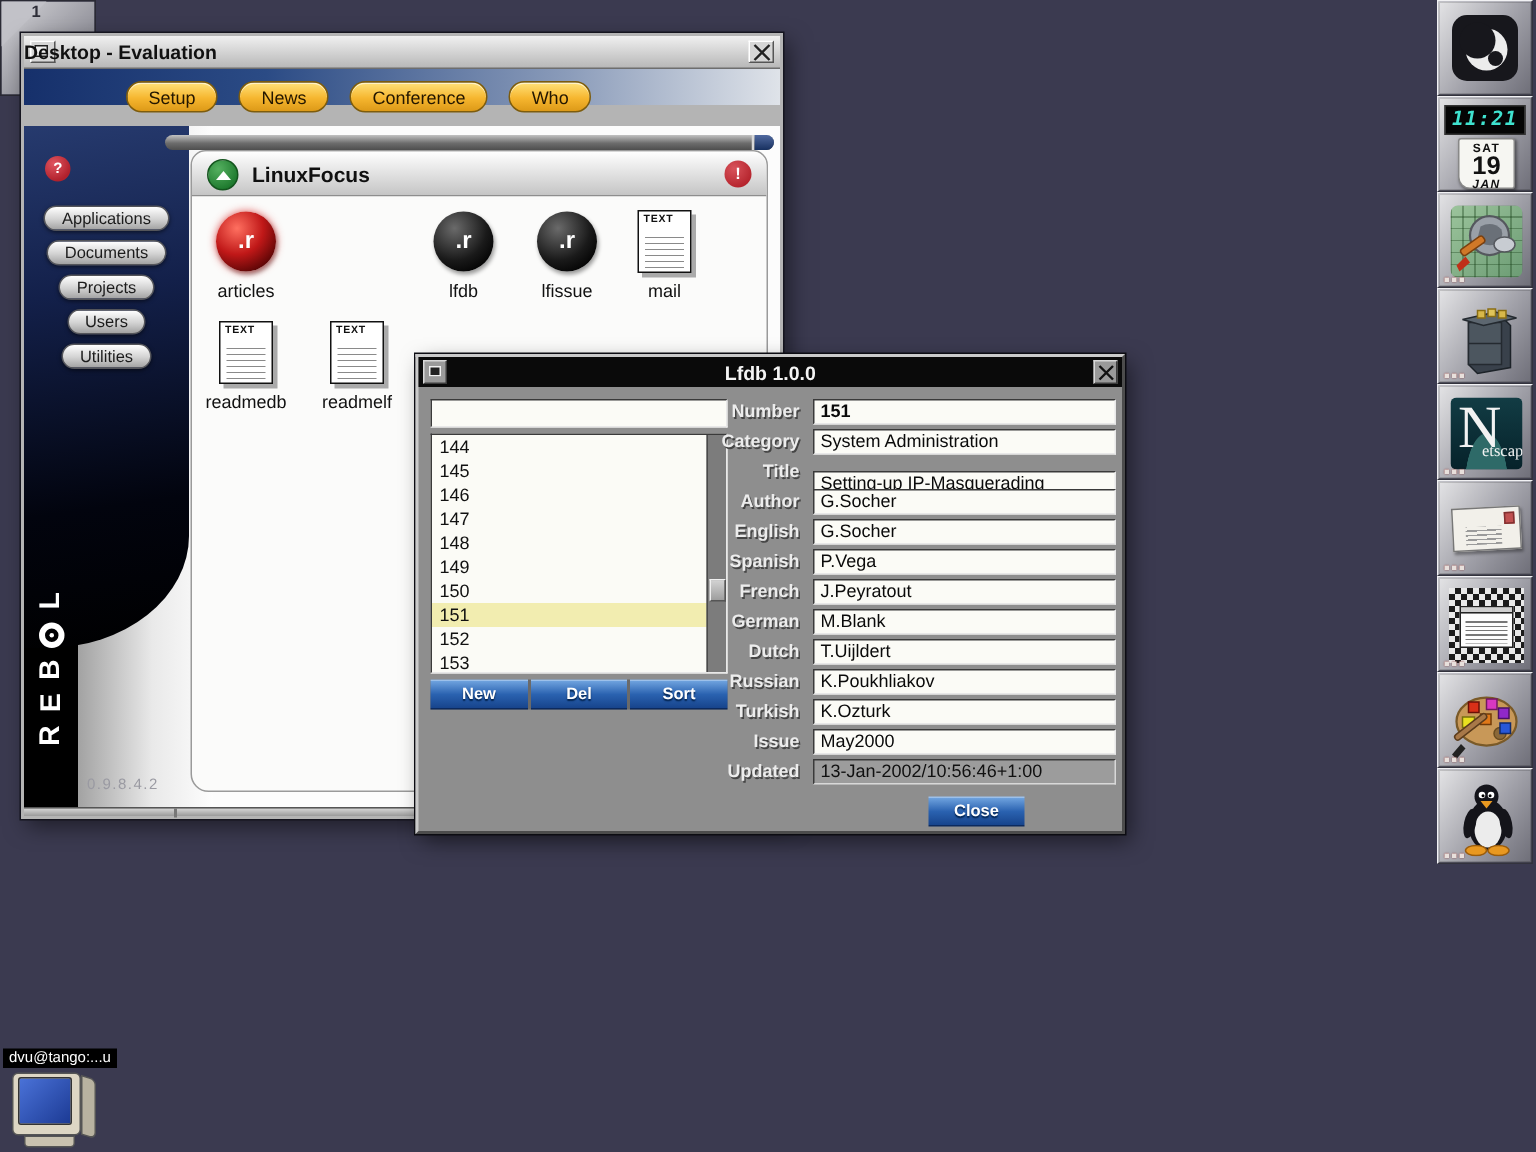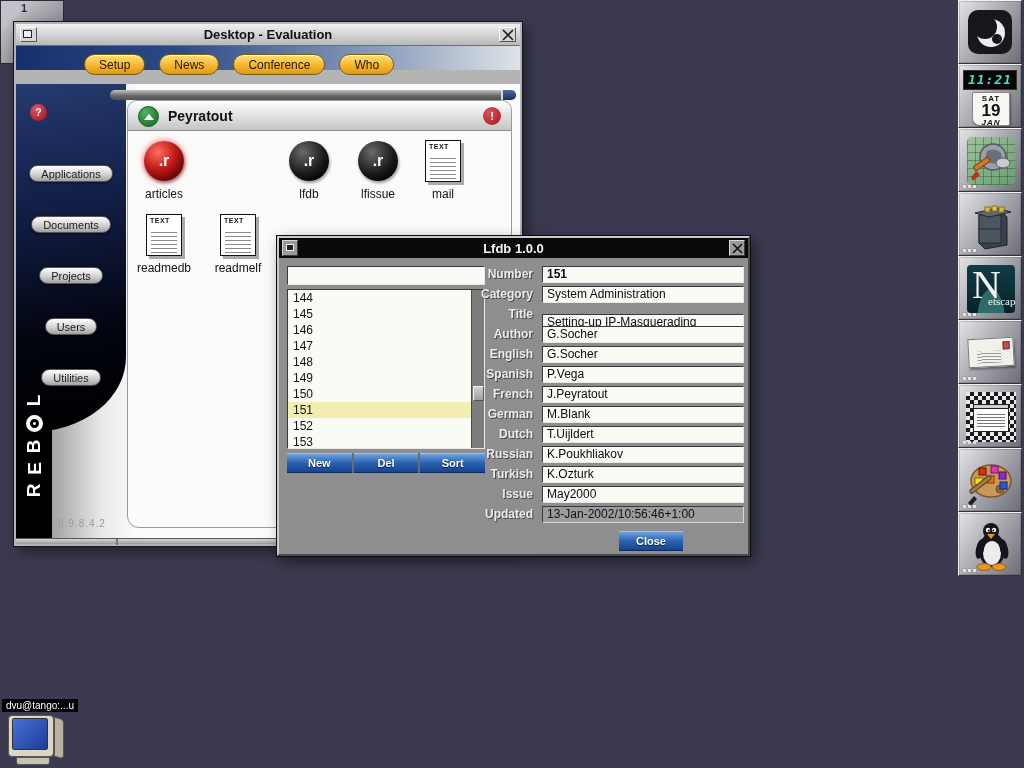--- a/index.html
+++ b/index.html
@@ -25,21 +25,21 @@
   
   .win { position:absolute; }
 
   
   .win1 { left:14px; top:22px; width:508px; height:524px; z-index:2;
     background:#b4b4b4;
     box-shadow: 0 0 0 1px #15151f, 4px 5px 14px rgba(0,0,0,.5); }
   .win1-titlebar { position:absolute; left:2px; right:2px; top:2px; height:22px;
     background: linear-gradient(#f0f0f0,#b8b8b8);
     border-bottom:1px solid #6e6e6e; }
-  .win1-title { position:absolute; left:0; right:0; top:3px; text-align:center;
+  .win1-title { position:absolute; left:0; right:0; top:3px; 
     font-size:13px; font-weight:bold; color:#111; }
   .tb-btn { position:absolute; top:3px; width:17px; height:15px;
     background:#d6d6d6; border:1px solid; border-color:#fff #555 #555 #fff; }
   .tb-btn.left { left:4px; } .tb-btn.right { right:4px; }
   .tb-btn .inner-box { position:absolute; left:2px; top:2px; width:9px; height:8px;
     border:1px solid #222; background:#efefef; }
   .tb-btn svg { position:absolute; left:2px; top:1px; }
 
   .win1-bluebar { position:absolute; left:2px; right:2px; top:24px; height:24px;
     background: linear-gradient(90deg,#16306b 0%,#2b4b85 32%,#8b9cba 72%,#dfe3e9 100%); }
@@ -61,21 +61,21 @@
   .side-navy { left:0; top:0; width:110px; height:348px;
     background: linear-gradient(172deg,#263a6e 0%,#13204a 32%,#02040e 72%,#000 100%);
     border-bottom-right-radius: 95px 75px; }
   .help-circle { left:14px; top:20px; width:17px; height:17px; border-radius:50%;
     background: radial-gradient(circle at 35% 30%, #e05560, #b1212c 70%);
     color:#fff; font-size:10px; font-weight:bold; text-align:center; line-height:17px; cursor:pointer; }
   .side-pills { left:8px; top:53px; width:94px; display:flex; flex-direction:column; align-items:center; gap:6px; }
   .spill { height:17px; padding:2px 11px 0 11px; border-radius:9px;
     background: linear-gradient(#ffffff,#d2d2d2 55%,#a2a2a2);
     border:1px solid #54555a; box-shadow: 0 1px 3px rgba(0,0,0,.55);
-    font-size:11px; color:#1c1c1c; white-space:nowrap; cursor:pointer;margin-top:28px; }
+    font-size:11px; color:#1c1c1c; white-space:nowrap; cursor:pointer; }
   .rebol-stack { left:0; top:306px; width:36px; display:flex; flex-direction:column; align-items:center; gap:1px; }
   .rebol-stack .ltr { color:#fff; font-weight:bold; font-size:19px; line-height:21px;
     transform: rotate(-90deg); font-family:"Liberation Sans",sans-serif; }
   .rebol-o { width:17px; height:17px; border:4px solid #fff; border-radius:50%; position:relative; margin:3px 0; }
   .rebol-o::after { content:""; position:absolute; left:3px; top:3px; width:3px; height:3px; background:#fff; border-radius:50%; }
   .version { left:42px; top:434px; font-size:10px; letter-spacing:1px; color:#9a9aa2; }
 
   .tube { left:94px; top:6px; width:406px; height:10px; border-radius:5px;
     background: linear-gradient(#c2c2c2,#6c6c6c 55%,#4e4e4e); }
   .tube-cap { position:absolute; right:0; top:0; width:15px; height:10px;
@@ -282,21 +282,21 @@
     </div>
     <div class="abs version">0.9.8.4.2</div>
 
     <div class="abs tube">
       <div class="tube-cap"></div>
     </div>
 
     <div class="abs lf-panel">
       <div class="lf-header">
         <div class="green-circle"></div>
-        <div class="lf-title">Peyratout</div>
+        <div class="lf-title">LinuxFocus</div>
         <div class="alert-circle">!</div>
       </div>
 
       <div class="icon-cell" style="left:4px; top:36px;">
         <div class="ic">
             <div class="ball red">.r</div>
           </div>
         <div class="lbl">articles</div>
       </div>
       <div class="icon-cell" style="left:149px; top:36px;">

